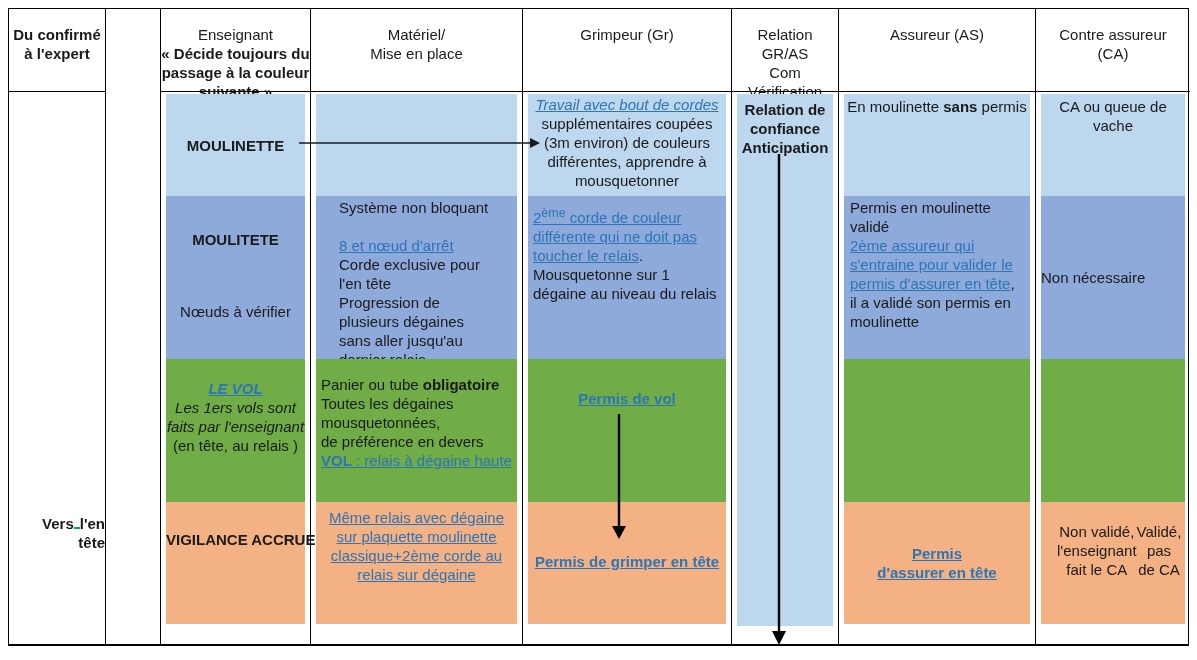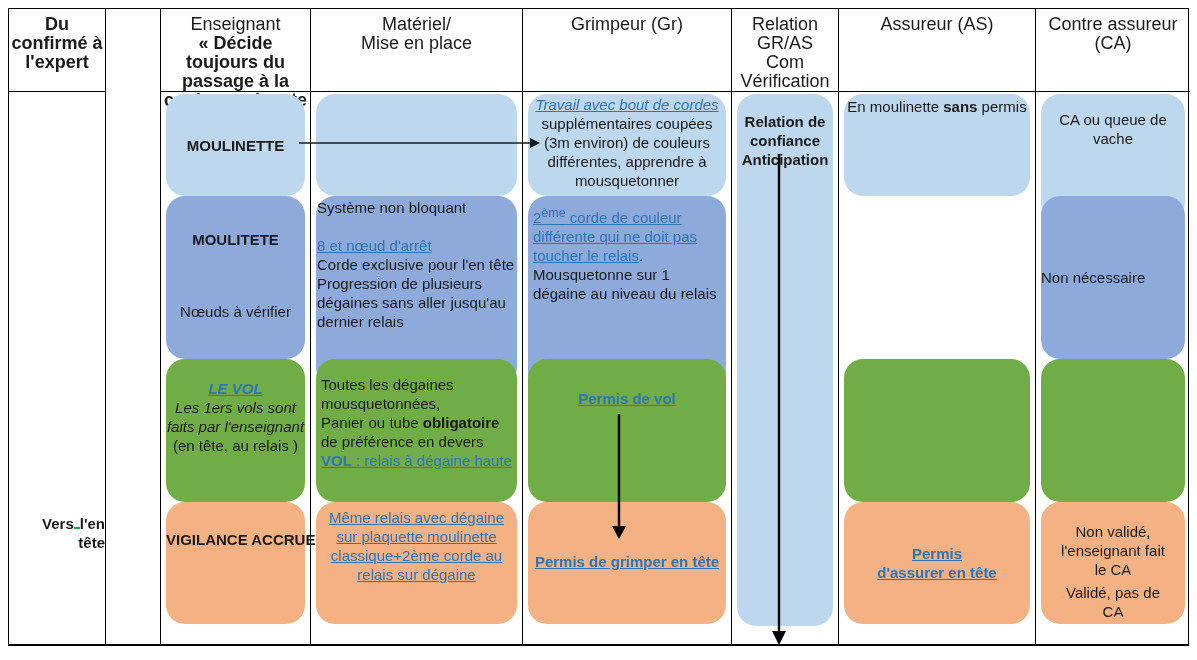--- a/index.html
+++ b/index.html
@@ -7,24 +7,24 @@
     --link-blue:#2E75B6; --text-black:#1a1a1a; --border-black:#000; --squiggle-green:#00B050;
   }
   *{box-sizing:border-box}
   html,body{margin:0;padding:0}
   body{background:#fff;font-family:"Liberation Sans",sans-serif;color:var(--text-black);}
   .page{position:relative;width:1197px;height:660px;background:#fff;overflow:hidden}
   .table{position:absolute;left:8px;top:8px;width:1181px;height:638px;
          border:1.5px solid var(--border-black);border-bottom-width:2.5px;}
   .col{position:absolute;top:0;height:100%;border-right:1.5px solid var(--border-black);}
   .col.last{border-right:none}
-  .hdr{position:absolute;top:0;left:0;right:0;text-align:center;padding-top:6px;
-       font-size:18px;line-height:19px;}
+  .hdr{position:absolute;top:10px;left:0;right:0;text-align:center;padding-top:6px;
+       font-size:15px;line-height:19px;}
   .hdr-rule{position:absolute;top:82px;height:0;border-top:1.5px solid var(--border-black);}
-  .band{position:absolute;left:5px;right:5px;font-size:15px;line-height:19px;border-radius:19px;}
+  .band{position:absolute;left:5px;right:5px;font-size:15px;line-height:19px;}
   .bg-lb{background:var(--light-blue)} .bg-mb{background:var(--medium-blue)}
   .bg-gr{background:var(--green)}     .bg-or{background:var(--orange)}
   .b{font-weight:bold} .i{font-style:italic} .noital{font-style:normal}
   .ctr{text-align:center} .lft{text-align:left}
   .blk{display:block}
   .link{color:var(--link-blue);text-decoration:underline;cursor:pointer}
   .nowrap{white-space:nowrap}
   .gap{height:19px}
   .squig{display:inline-block;width:6px;height:12px;border-bottom:2.5px solid var(--squiggle-green);}
   .arrows{position:absolute;left:0;top:0;pointer-events:none}
@@ -66,30 +66,30 @@
         <span class="b nowrap" style="font-size:15px">VIGILANCE ACCRUE</span>
       </div>
     </div>
 
     <div class="col" style="left:302px;width:212px">
       <div class="hdr">
         <span class="blk">Matériel/</span>
         <span class="blk">Mise en place</span>
       </div>
       <div class="band bg-lb" style="top:85px;height:102px"></div>
-      <div class="band bg-mb lft" style="top:187px;height:190px;padding:2px 1px">
+      <div class="band bg-mb lft" style="top:187px;height:190px;padding:2px 23px">
         <span class="blk">Système non bloquant</span>
         <div class="gap"></div>
         <span class="blk"><span class="link">8 et nœud d'arrêt</span></span>
         <span class="blk">Corde exclusive pour l'en tête</span>
         <span class="blk">Progression de plusieurs dégaines sans aller jusqu'au dernier relais</span>
       </div>
       <div class="band bg-gr lft" style="top:350px;height:143px;padding:16px 5px 2px">
+        <span class="blk"><span>Panier ou tube </span><span class="b">obligatoire</span></span>
         <span class="blk">Toutes les dégaines mousquetonnées,</span>
-        <span class="blk"><span>Panier ou tube </span><span class="b">obligatoire</span></span>
         <span class="blk">de préférence en devers</span>
         <span class="blk"><span class="link"><span class="b">VOL</span><span> : relais à dégaine haute</span></span></span>
       </div>
       <div class="band bg-or ctr" style="top:493px;height:122px;padding:6px 4px 2px">
         <span class="link">Même relais avec dégaine sur plaquette moulinette classique+2ème corde au relais sur dégaine</span>
       </div>
     </div>
 
     <div class="col" style="left:514px;width:209px">
       <div class="hdr">Grimpeur (Gr)</div>
@@ -109,53 +109,58 @@
       </div>
     </div>
 
     <div class="col" style="left:723px;width:107px">
       <div class="hdr">
         <span class="blk">Relation</span>
         <span class="blk">GR/AS</span>
         <span class="blk">Com</span>
         <span class="blk">Vérification</span>
       </div>
-      <div class="band bg-lb ctr" style="top:85px;height:532px;padding-top:18px">
+      <div class="band bg-lb ctr" style="top:85px;height:532px;padding-top:6px">
         <span class="blk b">Relation de confiance</span>
         <span class="blk b">Anticipation</span>
       </div>
     </div>
 
     <div class="col" style="left:830px;width:197px">
       <div class="hdr">Assureur (AS)</div>
       <div class="band bg-lb ctr" style="top:85px;height:102px;padding-top:3px">
         <span>En moulinette </span><span class="b">sans</span><span> permis</span>
+      </div>
+      <div class="band bg-mb lft" style="top:187px;height:163px;padding:2px 6px">
+        <span class="blk">Permis en moulinette validé</span>
+        <span class="link">2ème assureur qui s'entraine pour valider le permis d'assurer en tête</span><span>,</span>
+        <span class="blk">il a validé son permis en moulinette</span>
       </div>
       <div class="band bg-gr" style="top:350px;height:143px"></div>
       <div class="band bg-or ctr" style="top:493px;height:122px;display:flex;align-items:center;justify-content:center">
         <span class="link b">
             <span class="blk">Permis</span>
             <span class="blk"> d'assurer en tête</span>
           </span>
       </div>
     </div>
 
     <div class="col last" style="left:1027px;width:154px">
       <div class="hdr">
         <span class="blk">Contre assureur</span>
         <span class="blk">(CA)</span>
       </div>
-      <div class="band bg-lb ctr" style="top:85px;height:128px;padding-top:16px">
+      <div class="band bg-lb ctr" style="top:85px;height:128px;padding-top:3px">
         <span>CA ou queue de vache</span>
       </div>
       <div class="band bg-mb ctr" style="top:187px;height:163px;display:flex;align-items:center;">
         <span>Non nécessaire</span>
       </div>
       <div class="band bg-gr" style="top:350px;height:143px"></div>
-      <div class="band bg-or ctr" style="top:493px;height:122px;display:flex;flex-direction:column;justify-content:space-between;padding:20px 16px 3px">
+      <div class="band bg-or ctr" style="top:493px;height:122px;display:flex;flex-direction:row;justify-content:space-between;padding:20px 16px 3px">
         <span>Non validé, l'enseignant fait le CA</span>
         <span>Validé, pas de CA</span>
       </div>
     </div>
 
     <div class="hdr-rule" style="left:0;width:97px"></div>
     <div class="hdr-rule" style="left:152px;width:1029px"></div>
   </div>
 
   <svg class="arrows" width="1197" height="660" viewBox="0 0 1197 660">

